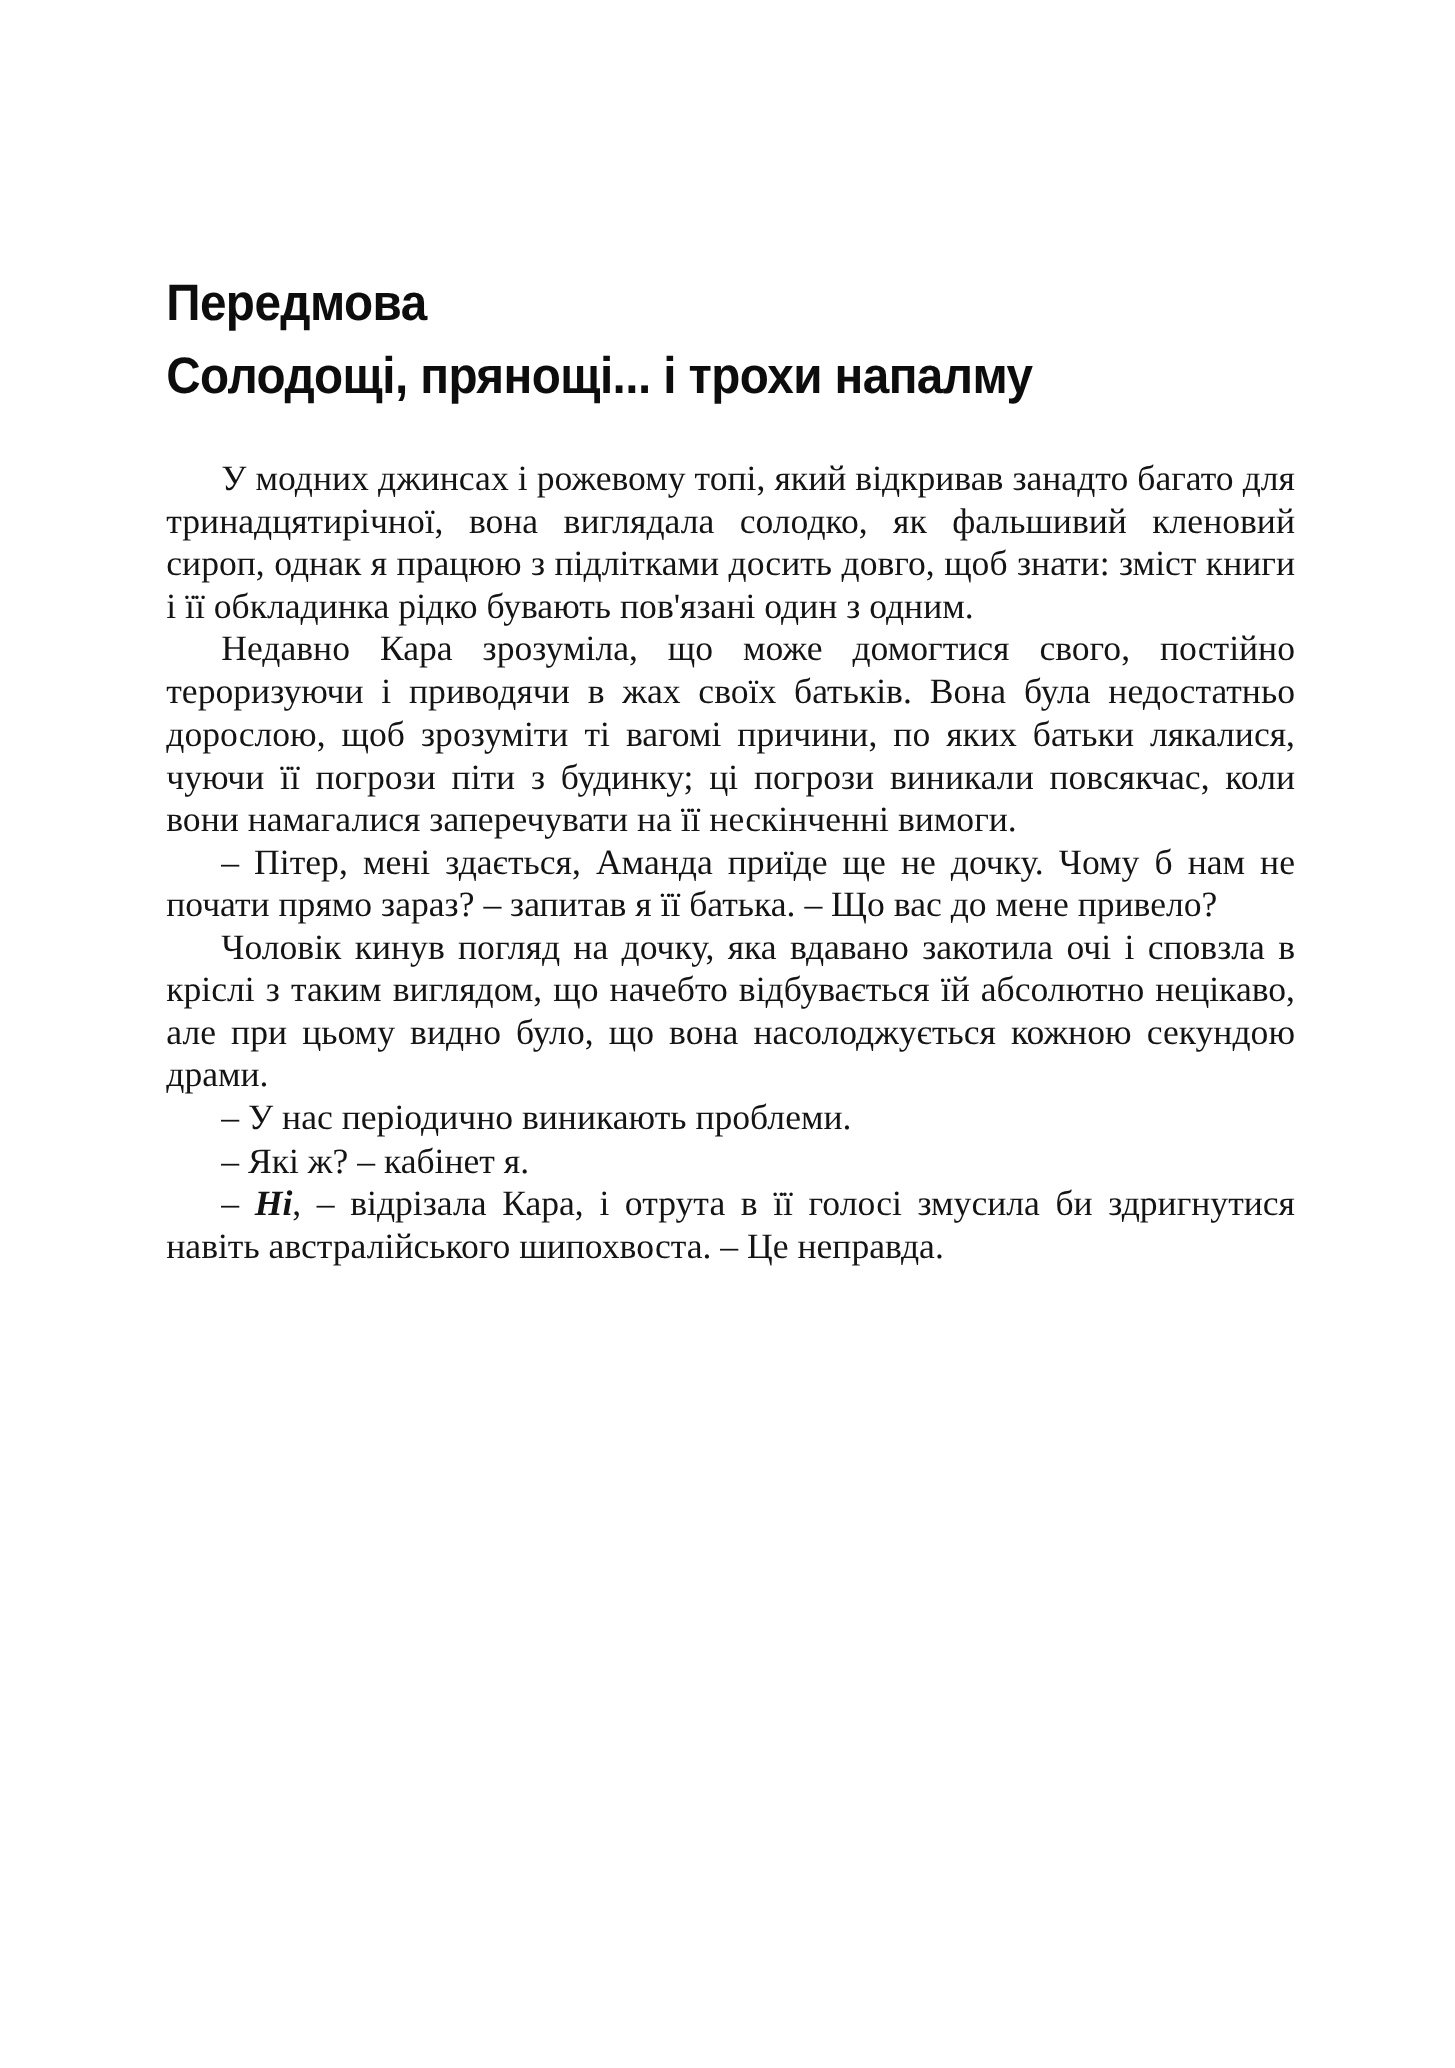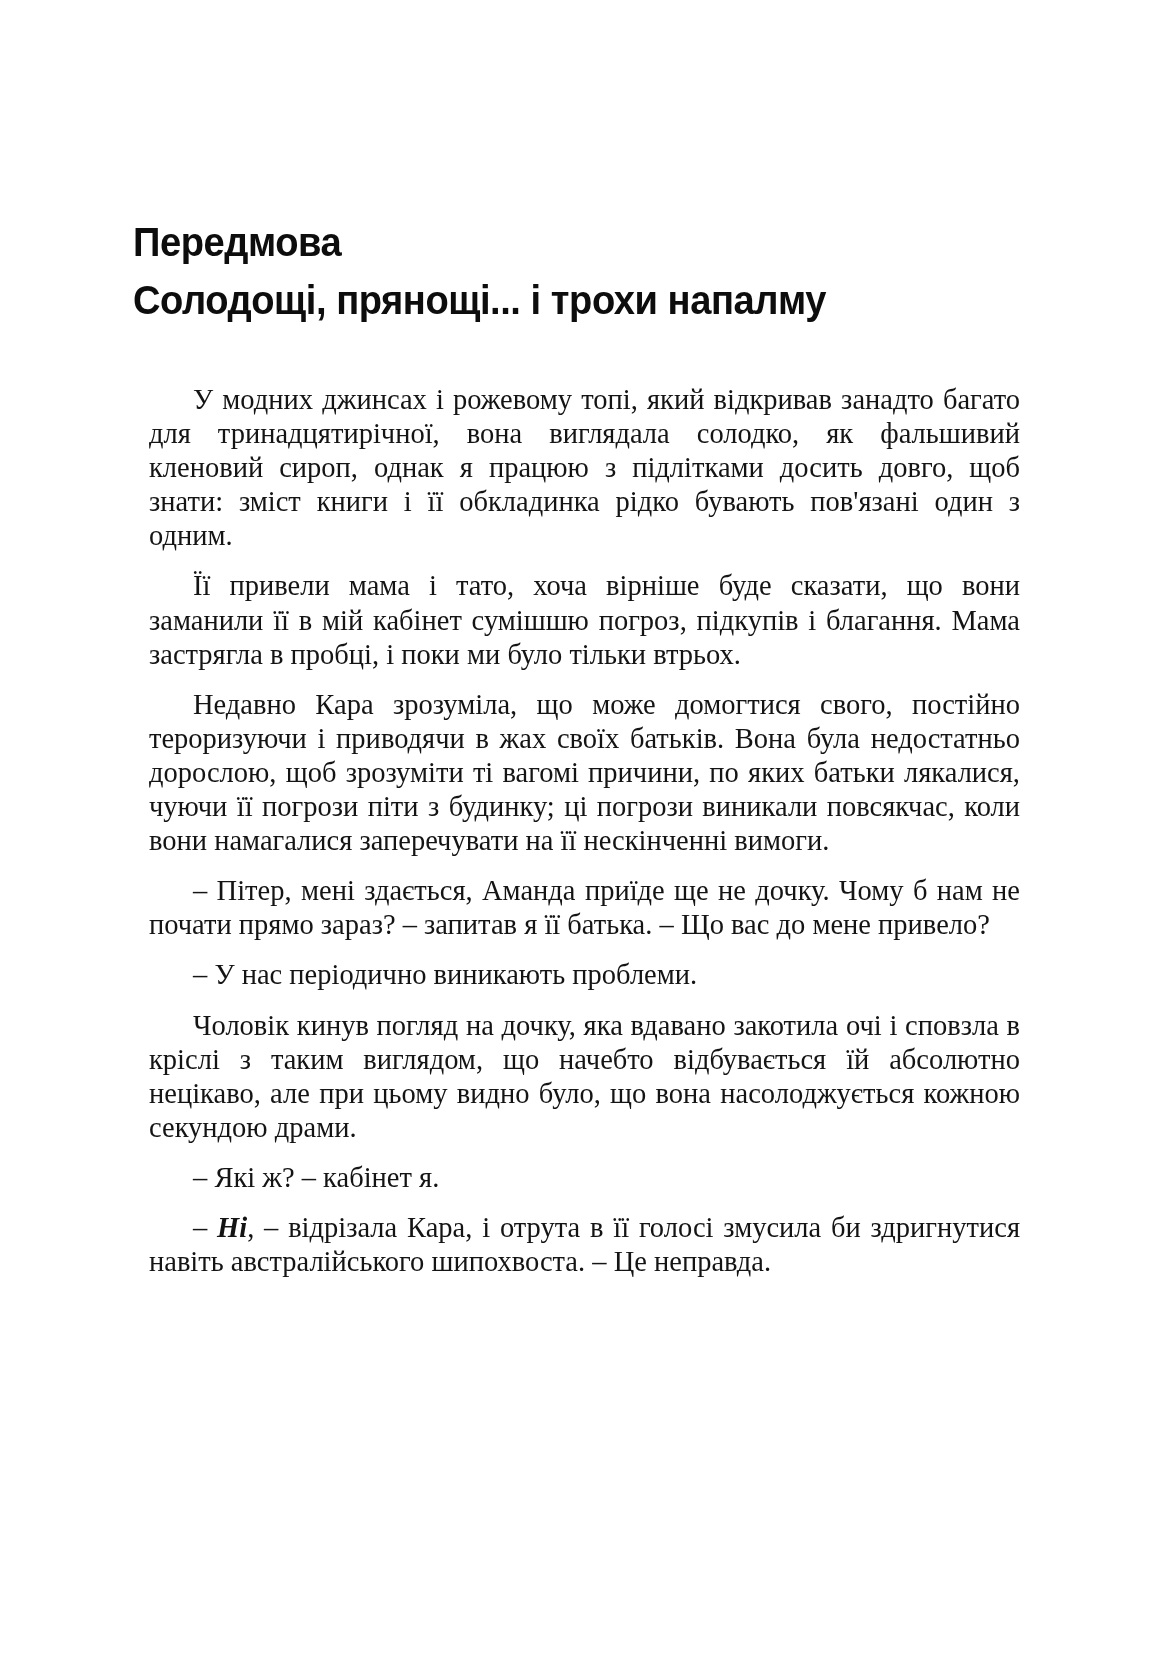--- a/index.html
+++ b/index.html
@@ -42,42 +42,41 @@
       left: 133px;
       top: 367px;
       width: 903px;
       font-family: "Liberation Serif", serif;
       font-size: 28.5px;
       line-height: 34.1px;
       color: #141414;
       text-align: justify;
     }
     .para {
-      margin: 16px;
+      margin: 0;
       text-indent: 44px;
       text-align: justify;
       text-align-last: left;
       hyphens: none;
     }
     .para .em { font-style: italic; font-weight: bold; }
   </style>
 </head>
 <body>
 
 <div class="page">
 
   <div class="heading">
     <div>Передмова</div>
     <div>Солодощі, прянощі... і трохи напалму</div>
   </div>
 
   <div class="body-text">
     <p class="para">У модних джинсах і рожевому топі, який відкривав занадто багато для тринадцятирічної, вона виглядала солодко, як фальшивий кленовий сироп, однак я працюю з підлітками досить довго, щоб знати: зміст книги і її обкладинка рідко бувають пов'язані один з одним.</p>
-    <p class="para">Її привели мама і тато, хоча вірніше буде сказати, що вони заманили її в мій кабінет сумішшю погроз, підкупів і благання. Мама застрягла в пробці, і поки ми було тільки втрьох.</p>
     <p class="para">Недавно Кара зрозуміла, що може домогтися свого, постійно тероризуючи і приводячи в жах своїх батьків. Вона була недостатньо дорослою, щоб зрозуміти ті вагомі причини, по яких батьки лякалися, чуючи її погрози піти з будинку; ці погрози виникали повсякчас, коли вони намагалися заперечувати на її нескінченні вимоги.</p>
     <p class="para">– Пітер, мені здається, Аманда приїде ще не дочку. Чому б нам не почати прямо зараз? – запитав я її батька. – Що вас до мене привело?</p>
+    <p class="para">Чоловік кинув погляд на дочку, яка вдавано закотила очі і сповзла в кріслі з таким виглядом, що начебто відбувається їй абсолютно нецікаво, але при цьому видно було, що вона насолоджується кожною секундою драми.</p>
     <p class="para">– У нас періодично виникають проблеми.</p>
-    <p class="para">Чоловік кинув погляд на дочку, яка вдавано закотила очі і сповзла в кріслі з таким виглядом, що начебто відбувається їй абсолютно нецікаво, але при цьому видно було, що вона насолоджується кожною секундою драми.</p>
     <p class="para">– Які ж? – кабінет я.</p>
     <p class="para"><span>– </span><span class="em">Ні</span><span>, – відрізала Кара, і отрута в її голосі змусила би здригнутися навіть австралійського шипохвоста. – Це неправда.</span></p>
   </div>
 
 </div>
 
 </body></html>

